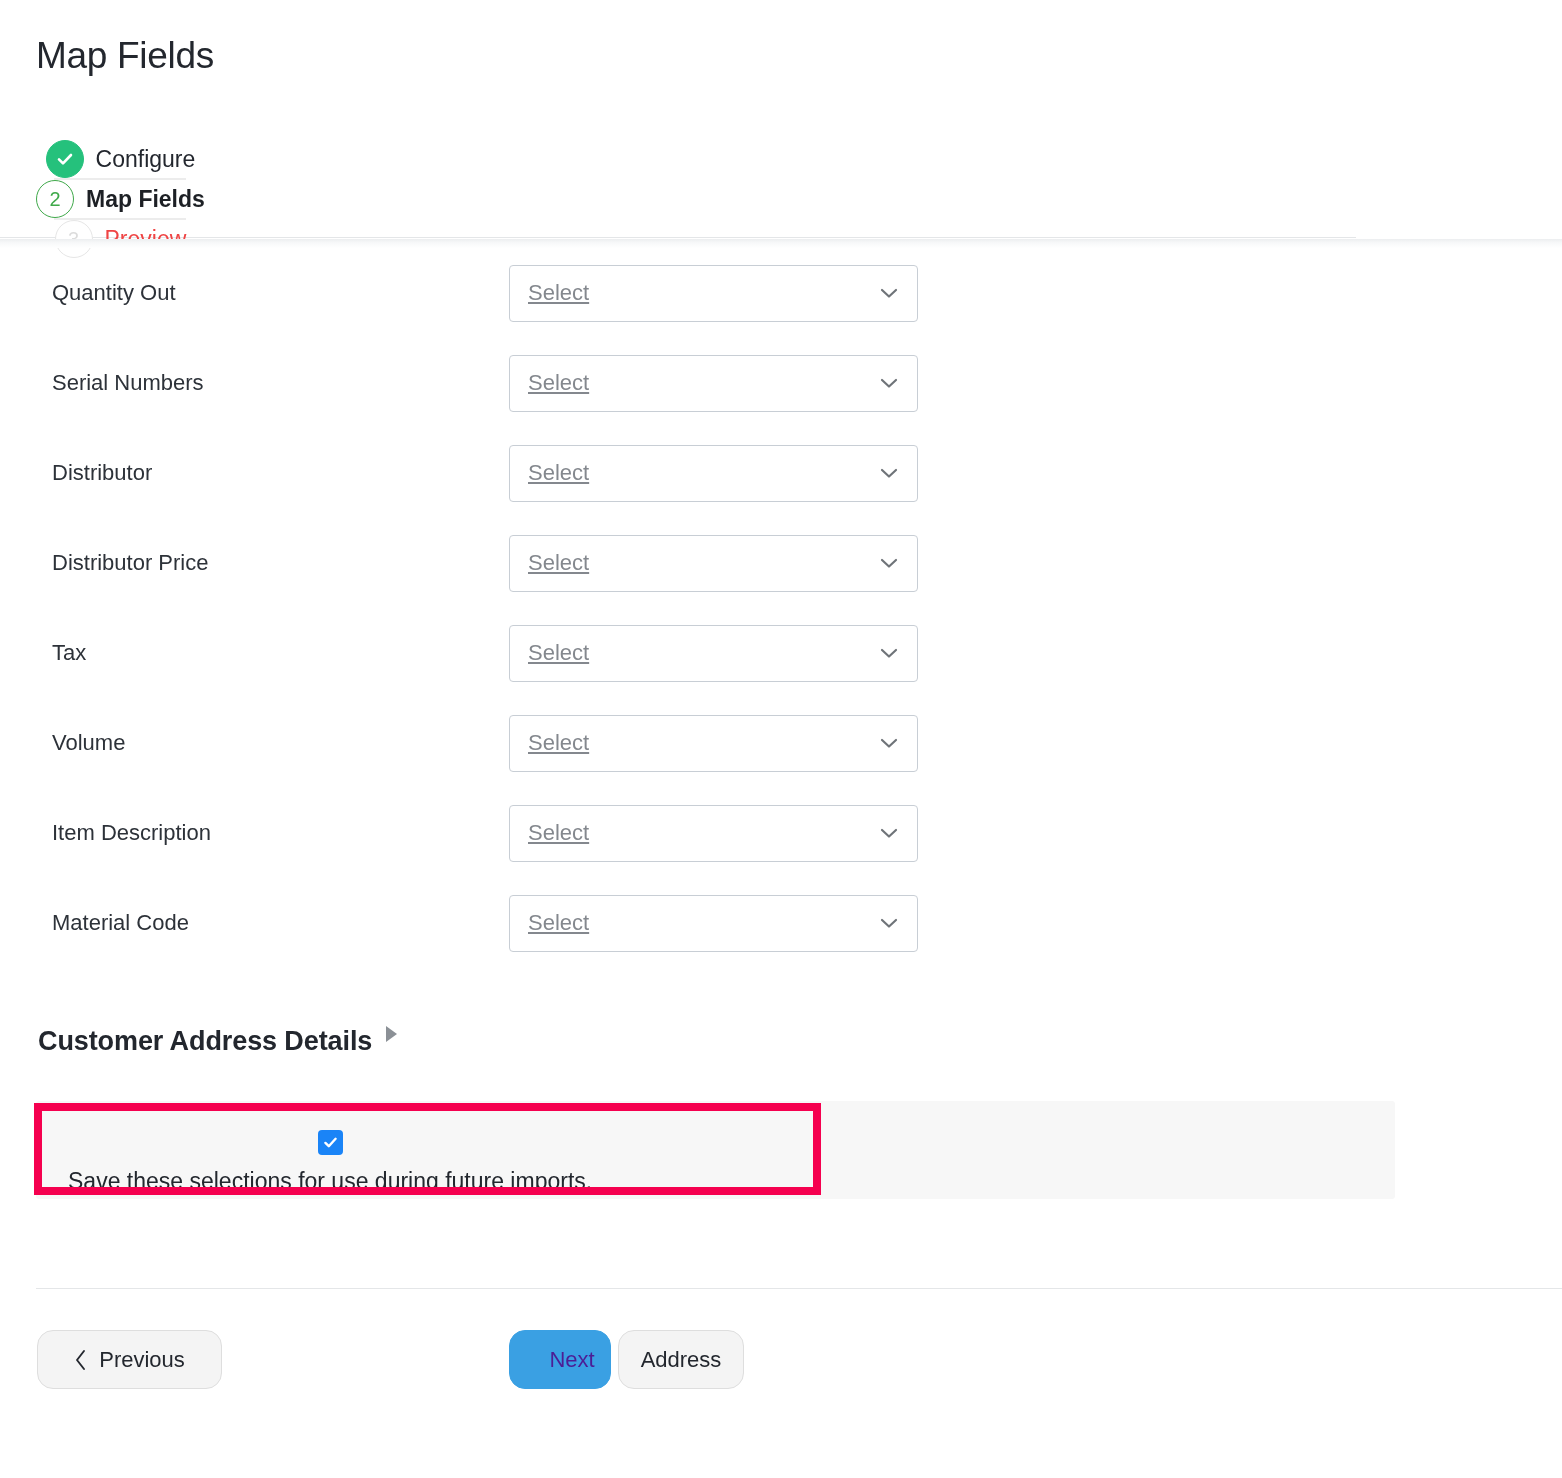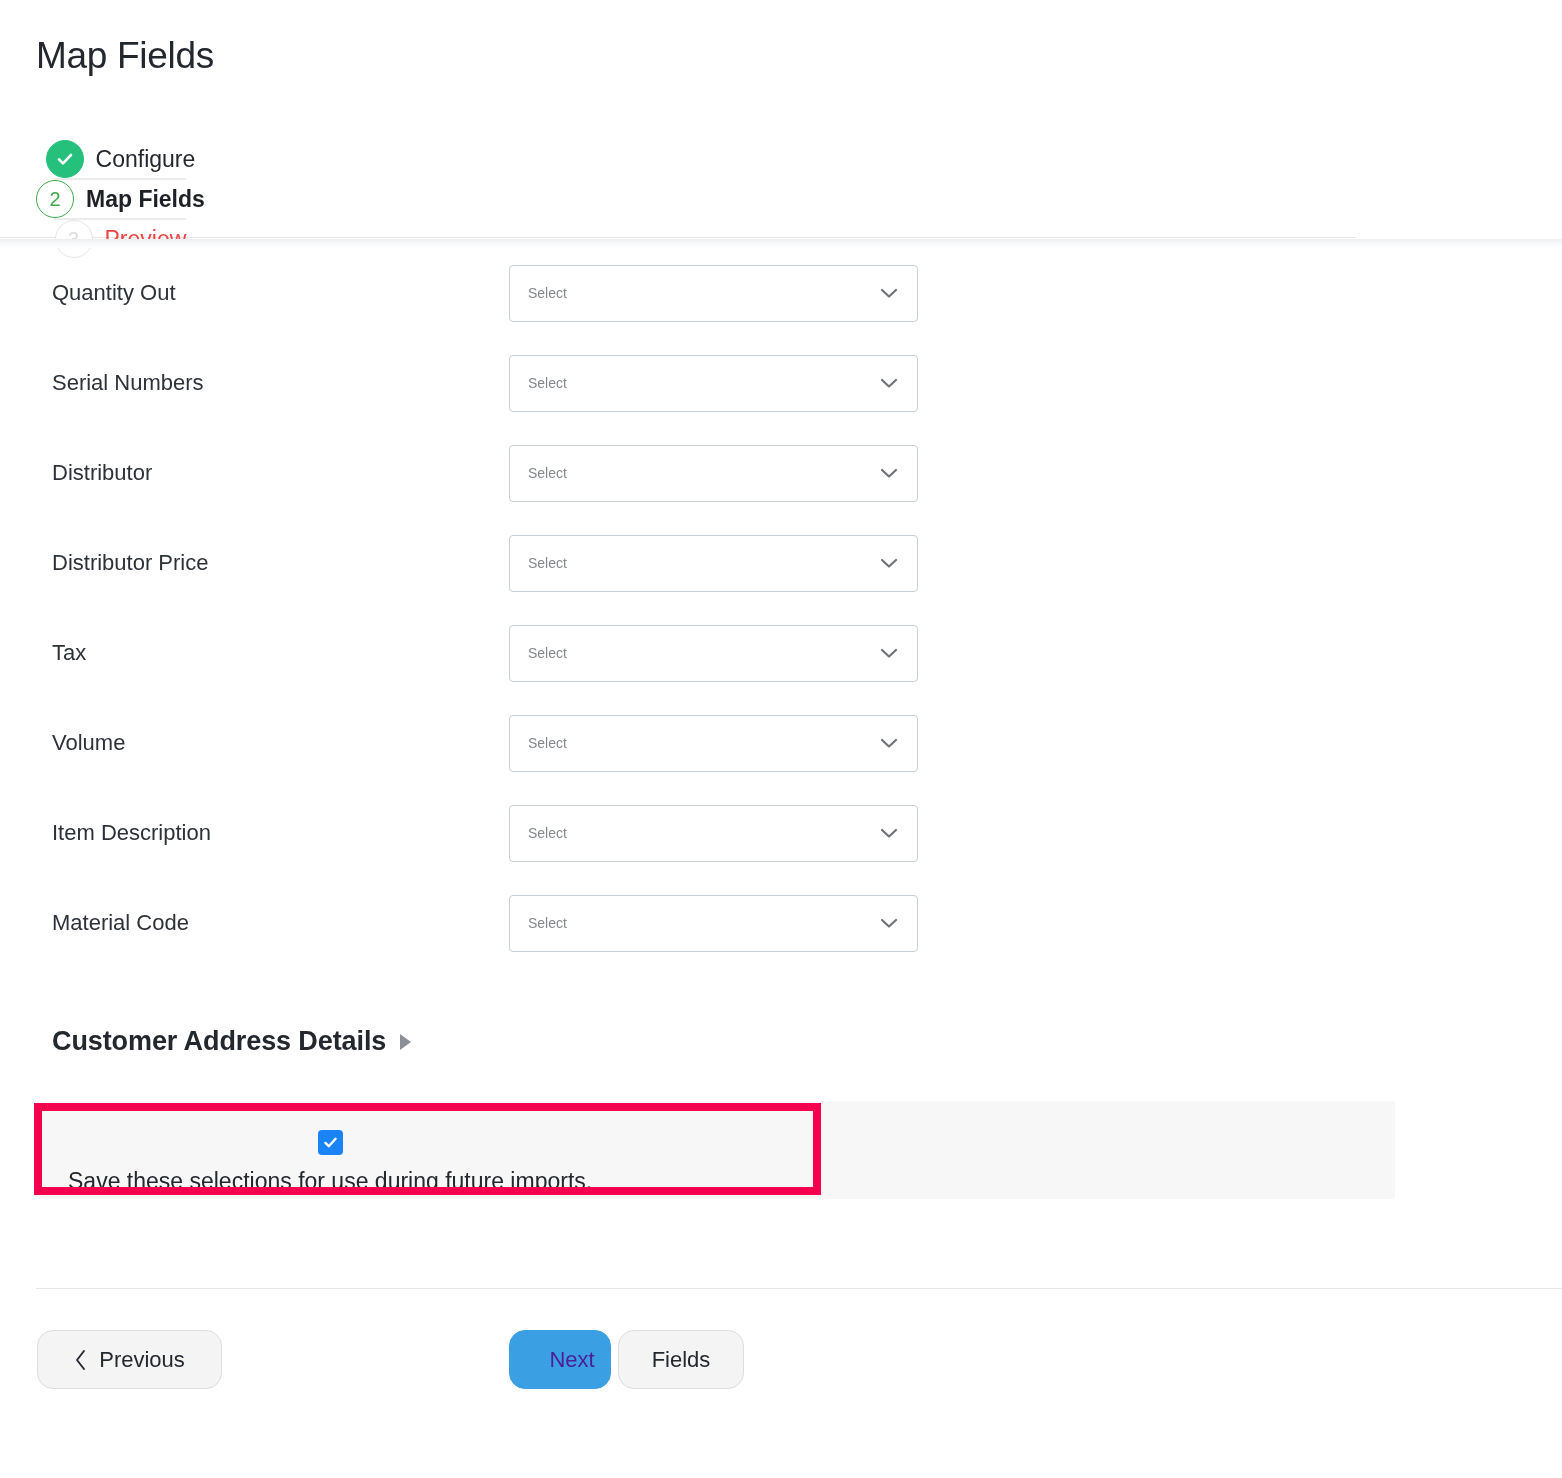--- a/index.html
+++ b/index.html
@@ -130,36 +130,36 @@
     height: 57px;
     border: 1px solid #c8ced5;
     border-radius: 4px;
     background: #ffffff;
     display: flex;
     align-items: center;
     padding: 0 18px;
     cursor: pointer;
   }
   .field-select .placeholder {
-    font-size: 14px;
+    font-size: 22px;
     color: #84888e;
     flex: 1 1 auto;
+    text-decoration: underline;
   }
   .chevron-down {
     width: 20px; height: 12px;
     flex: 0 0 auto;
     display: block;
   }
 
   
   .section-heading {
     position: absolute;
-    left: 52px; top: 1026px;
-    display: flex;
-    align-items: center;
+    left: 38px; top: 1026px;
+    display: flex;
     gap: 14px;
     cursor: pointer;
   }
   .section-heading .sh-text {
     font-size: 27px;
     font-weight: 700;
     color: #23272e;
     letter-spacing: -0.1px;
   }
   .tri-right {
@@ -411,18 +411,18 @@
         <path d="M10 2 L3 11 L10 20" fill="none" stroke="#23272e" stroke-width="1.9" stroke-linecap="round" stroke-linejoin="round"></path>
       </svg>
       <span>Previous</span>
     </div>
 
     <div class="btn btn-next">
       <span>Next</span>
     </div>
 
     <div class="btn btn-cancel">
-      <span>Fields</span>
+      <span>Address</span>
     </div>
 
   </div>
 
 </div>
 
 </body></html>

